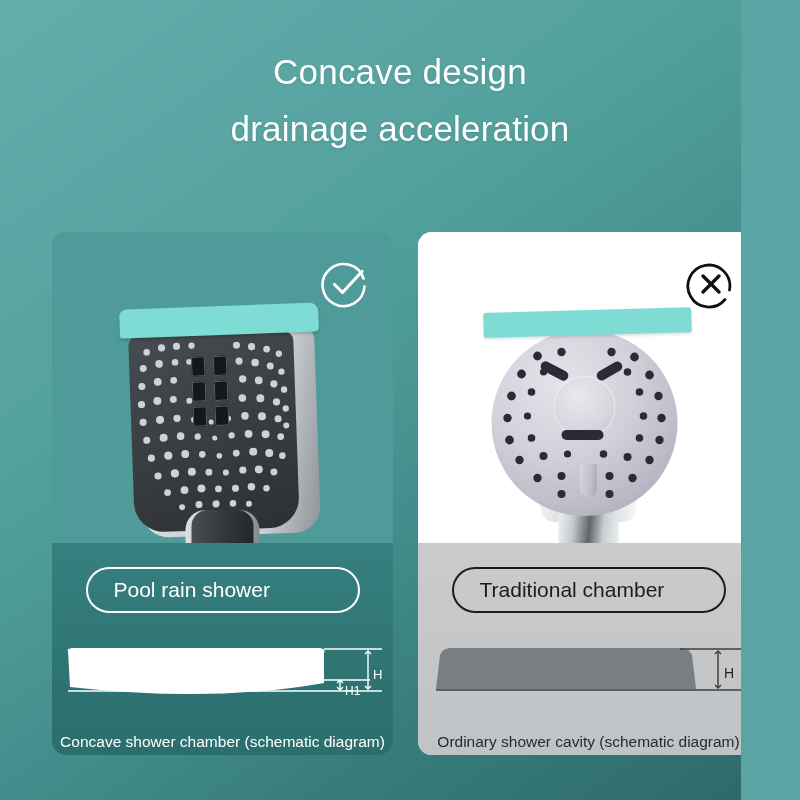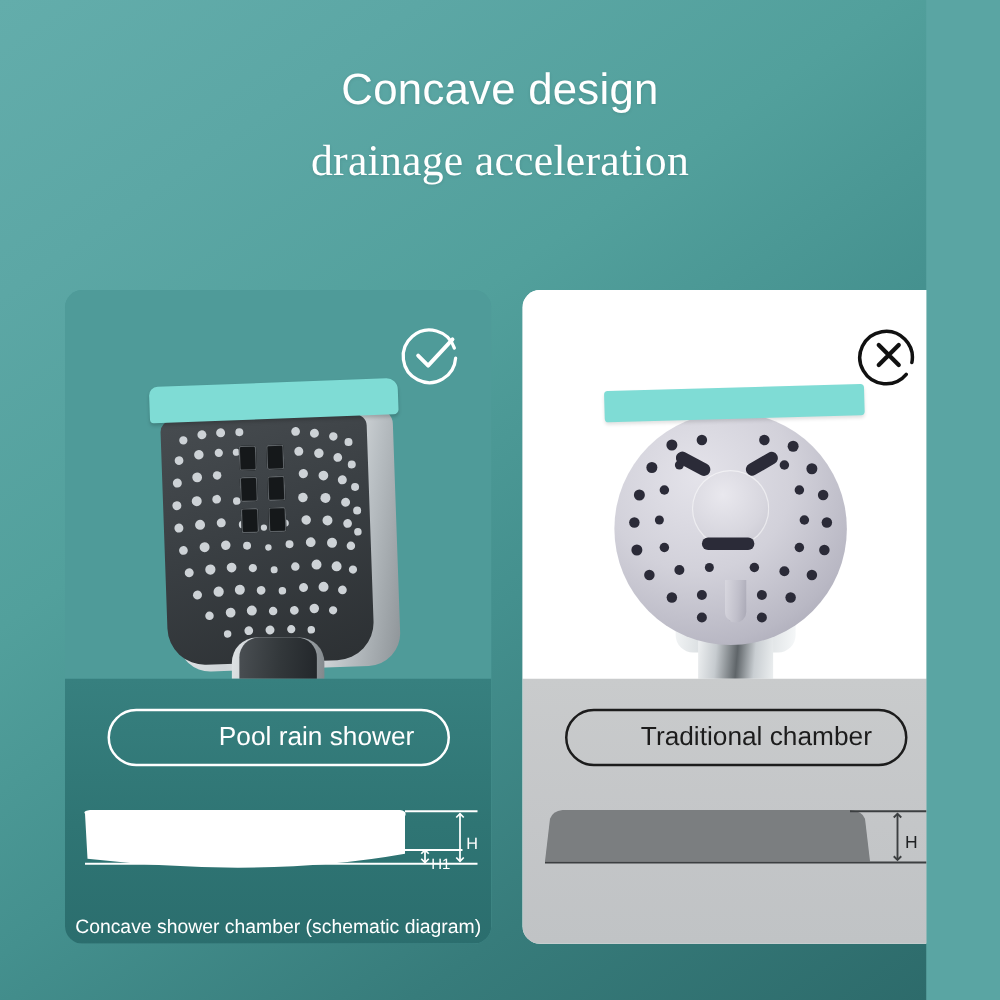--- a/index.html
+++ b/index.html
@@ -36,21 +36,21 @@
     left: 0;
     width: 800px;
     text-align: center;
     color: #ffffff;
     font-size: 35px;
     line-height: 1.62;
     font-weight: 400;
     letter-spacing: 0.2px;
     text-shadow: 0 1px 3px rgba(0,0,0,0.10);
   }
-  .headline .l2 { display: block; font-family: Liberation Serif, serif; }
+  .headline .l2 { display: block; }
 
   
   .card {
     position: absolute;
     top: 232px;
     width: 341px;
     height: 523px;
     border-radius: 14px;
     overflow: hidden;
   }
@@ -240,21 +240,21 @@
   .card-right .panel { background: linear-gradient(180deg,#c9cbcc 0%,#c4c6c8 55%,#c0c3c5 100%); }
 
   .pill {
     position: absolute;
     top: 24px;
     left: 50%;
     transform: translateX(-50%);
     min-width: 218px;
     padding: 9px 26px;
     border-radius: 26px;
-    text-align: right;
+    text-align: left;
     font-size: 21px;
     white-space: nowrap;
   }
   .card-left .pill {
     border: 2px solid #ffffff;
     color: #ffffff;
   }
   .card-right .pill {
     border: 2px solid #1c1c1c;
     color: #1c1c1c;
@@ -501,16 +501,17 @@
           <line x1="18" y1="47" x2="330" y2="47" stroke="#3c3f41" stroke-width="1.5"></line>
           <g stroke="#3c3f41" stroke-width="1.5" fill="none">
             <line x1="300" y1="8" x2="300" y2="45"></line>
             <path d="M297 11 L300 8 L303 11"></path>
             <path d="M297 42 L300 45 L303 42"></path>
           </g>
           <text x="306" y="35" fill="#1f2123" font-family="Liberation Sans, sans-serif" font-size="14">H</text>
         </svg>
       </div>
 
+      <div class="caption">Ordinary shower cavity (schematic diagram)</div>
     </div>
   </div>
 
 </div>
 
 </body></html>

